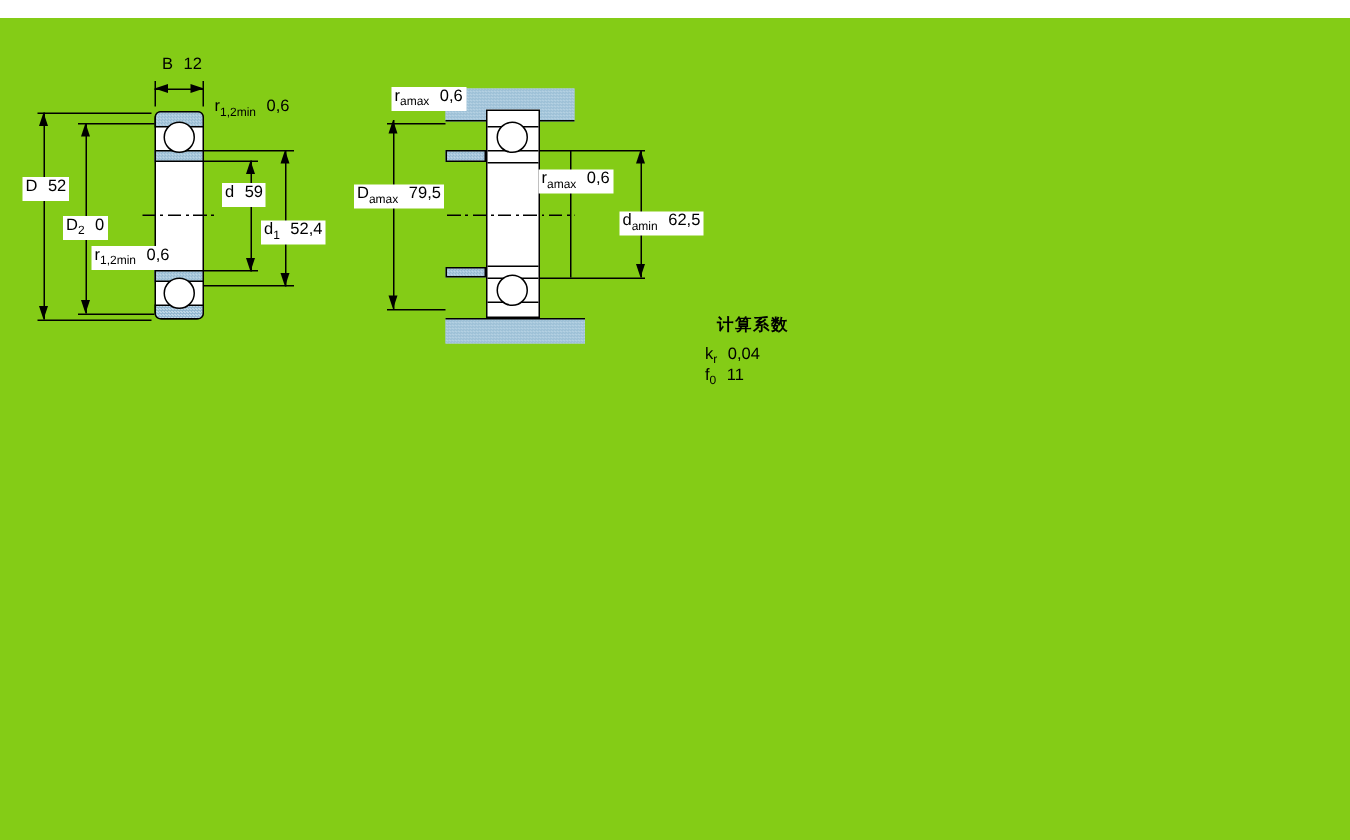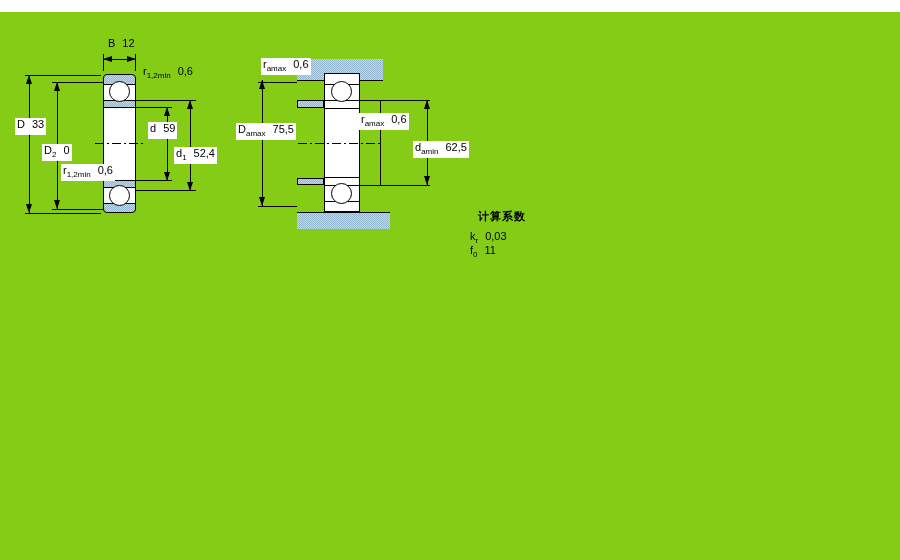--- a/index.html
+++ b/index.html
@@ -59,21 +59,21 @@
     <div class="ar ar-right" style="left:126.5px;top:43.5px;"></div>
     <div class="lbl nobg" style="left:106px;top:25px;"><span>B</span><span class="sub"></span><span class="val">12</span></div>
 
     <div class="lbl nobg" style="left:141px;top:53px;"><span>r</span><span class="sub">1,2min</span><span class="val">0,6</span></div>
 
     <div class="hl" style="left:25px;top:63px;width:76px;"></div>
     <div class="hl" style="left:25px;top:201px;width:76px;"></div>
     <div class="vl" style="left:29px;top:63px;height:138px;"></div>
     <div class="ar ar-up" style="left:26px;top:63px;"></div>
     <div class="ar ar-down" style="left:26px;top:192px;"></div>
-    <div class="lbl" style="left:15px;top:106px;"><span>D</span><span class="sub"></span><span class="val">33</span></div>
+    <div class="lbl" style="left:15px;top:106px;"><span>D</span><span class="sub"></span><span class="val">52</span></div>
 
     <div class="hl" style="left:52px;top:70px;width:51px;"></div>
     <div class="hl" style="left:52px;top:196.5px;width:51px;"></div>
     <div class="vl" style="left:56.5px;top:70px;height:126.5px;"></div>
     <div class="ar ar-up" style="left:53.5px;top:70px;"></div>
     <div class="ar ar-down" style="left:53.5px;top:187.5px;"></div>
     <div class="lbl" style="left:42px;top:132px;"><span>D</span><span class="sub">2</span><span class="val">0</span></div>
 
     <div class="hl" style="left:135.5px;top:95px;width:36.5px;"></div>
     <div class="hl" style="left:135.5px;top:168.3px;width:36.5px;"></div>
@@ -113,33 +113,33 @@
     <div class="ball" style="left:331.3px;top:69px;width:21px;height:21px;"></div>
     <div class="ball" style="left:331.3px;top:170.5px;width:21px;height:21px;"></div>
 
     <div class="cl" style="left:298px;top:130.5px;width:85px;"></div>
 
     <div class="hl" style="left:258px;top:69.5px;width:39px;"></div>
     <div class="hl" style="left:258px;top:194px;width:39px;"></div>
     <div class="vl" style="left:261.5px;top:68px;height:126px;"></div>
     <div class="ar ar-up" style="left:258.5px;top:68px;"></div>
     <div class="ar ar-down" style="left:258.5px;top:185px;"></div>
-    <div class="lbl" style="left:236px;top:111px;"><span>D</span><span class="sub">amax</span><span class="val">75,5</span></div>
+    <div class="lbl" style="left:236px;top:111px;"><span>D</span><span class="sub">amax</span><span class="val">79,5</span></div>
 
     <div class="lbl" style="left:261px;top:46px;"><span>r</span><span class="sub">amax</span><span class="val">0,6</span></div>
 
     <div class="hl" style="left:360px;top:88px;width:70px;"></div>
     <div class="hl" style="left:360px;top:173px;width:70px;"></div>
     <div class="vl" style="left:380px;top:88px;height:85px;"></div>
     <div class="vl" style="left:426.5px;top:88px;height:85px;"></div>
     <div class="ar ar-up" style="left:423.5px;top:88px;"></div>
     <div class="ar ar-down" style="left:423.5px;top:164px;"></div>
     <div class="lbl" style="left:359px;top:100.5px;"><span>r</span><span class="sub">amax</span><span class="val">0,6</span></div>
     <div class="lbl" style="left:413px;top:129px;"><span>d</span><span class="sub">amin</span><span class="val">62,5</span></div>
   </div>
 
   <div>
     <div class="title-cn" style="left:478px;top:197px;">计算系数</div>
-    <div class="lbl nobg" style="left:468px;top:218px;"><span>k</span><span class="sub">r</span><span class="val">0,03</span></div>
+    <div class="lbl nobg" style="left:468px;top:218px;"><span>k</span><span class="sub">r</span><span class="val">0,04</span></div>
     <div class="lbl nobg" style="left:468px;top:232px;"><span>f</span><span class="sub">0</span><span class="val">11</span></div>
   </div>
 
 </div>
 
 </body></html>

